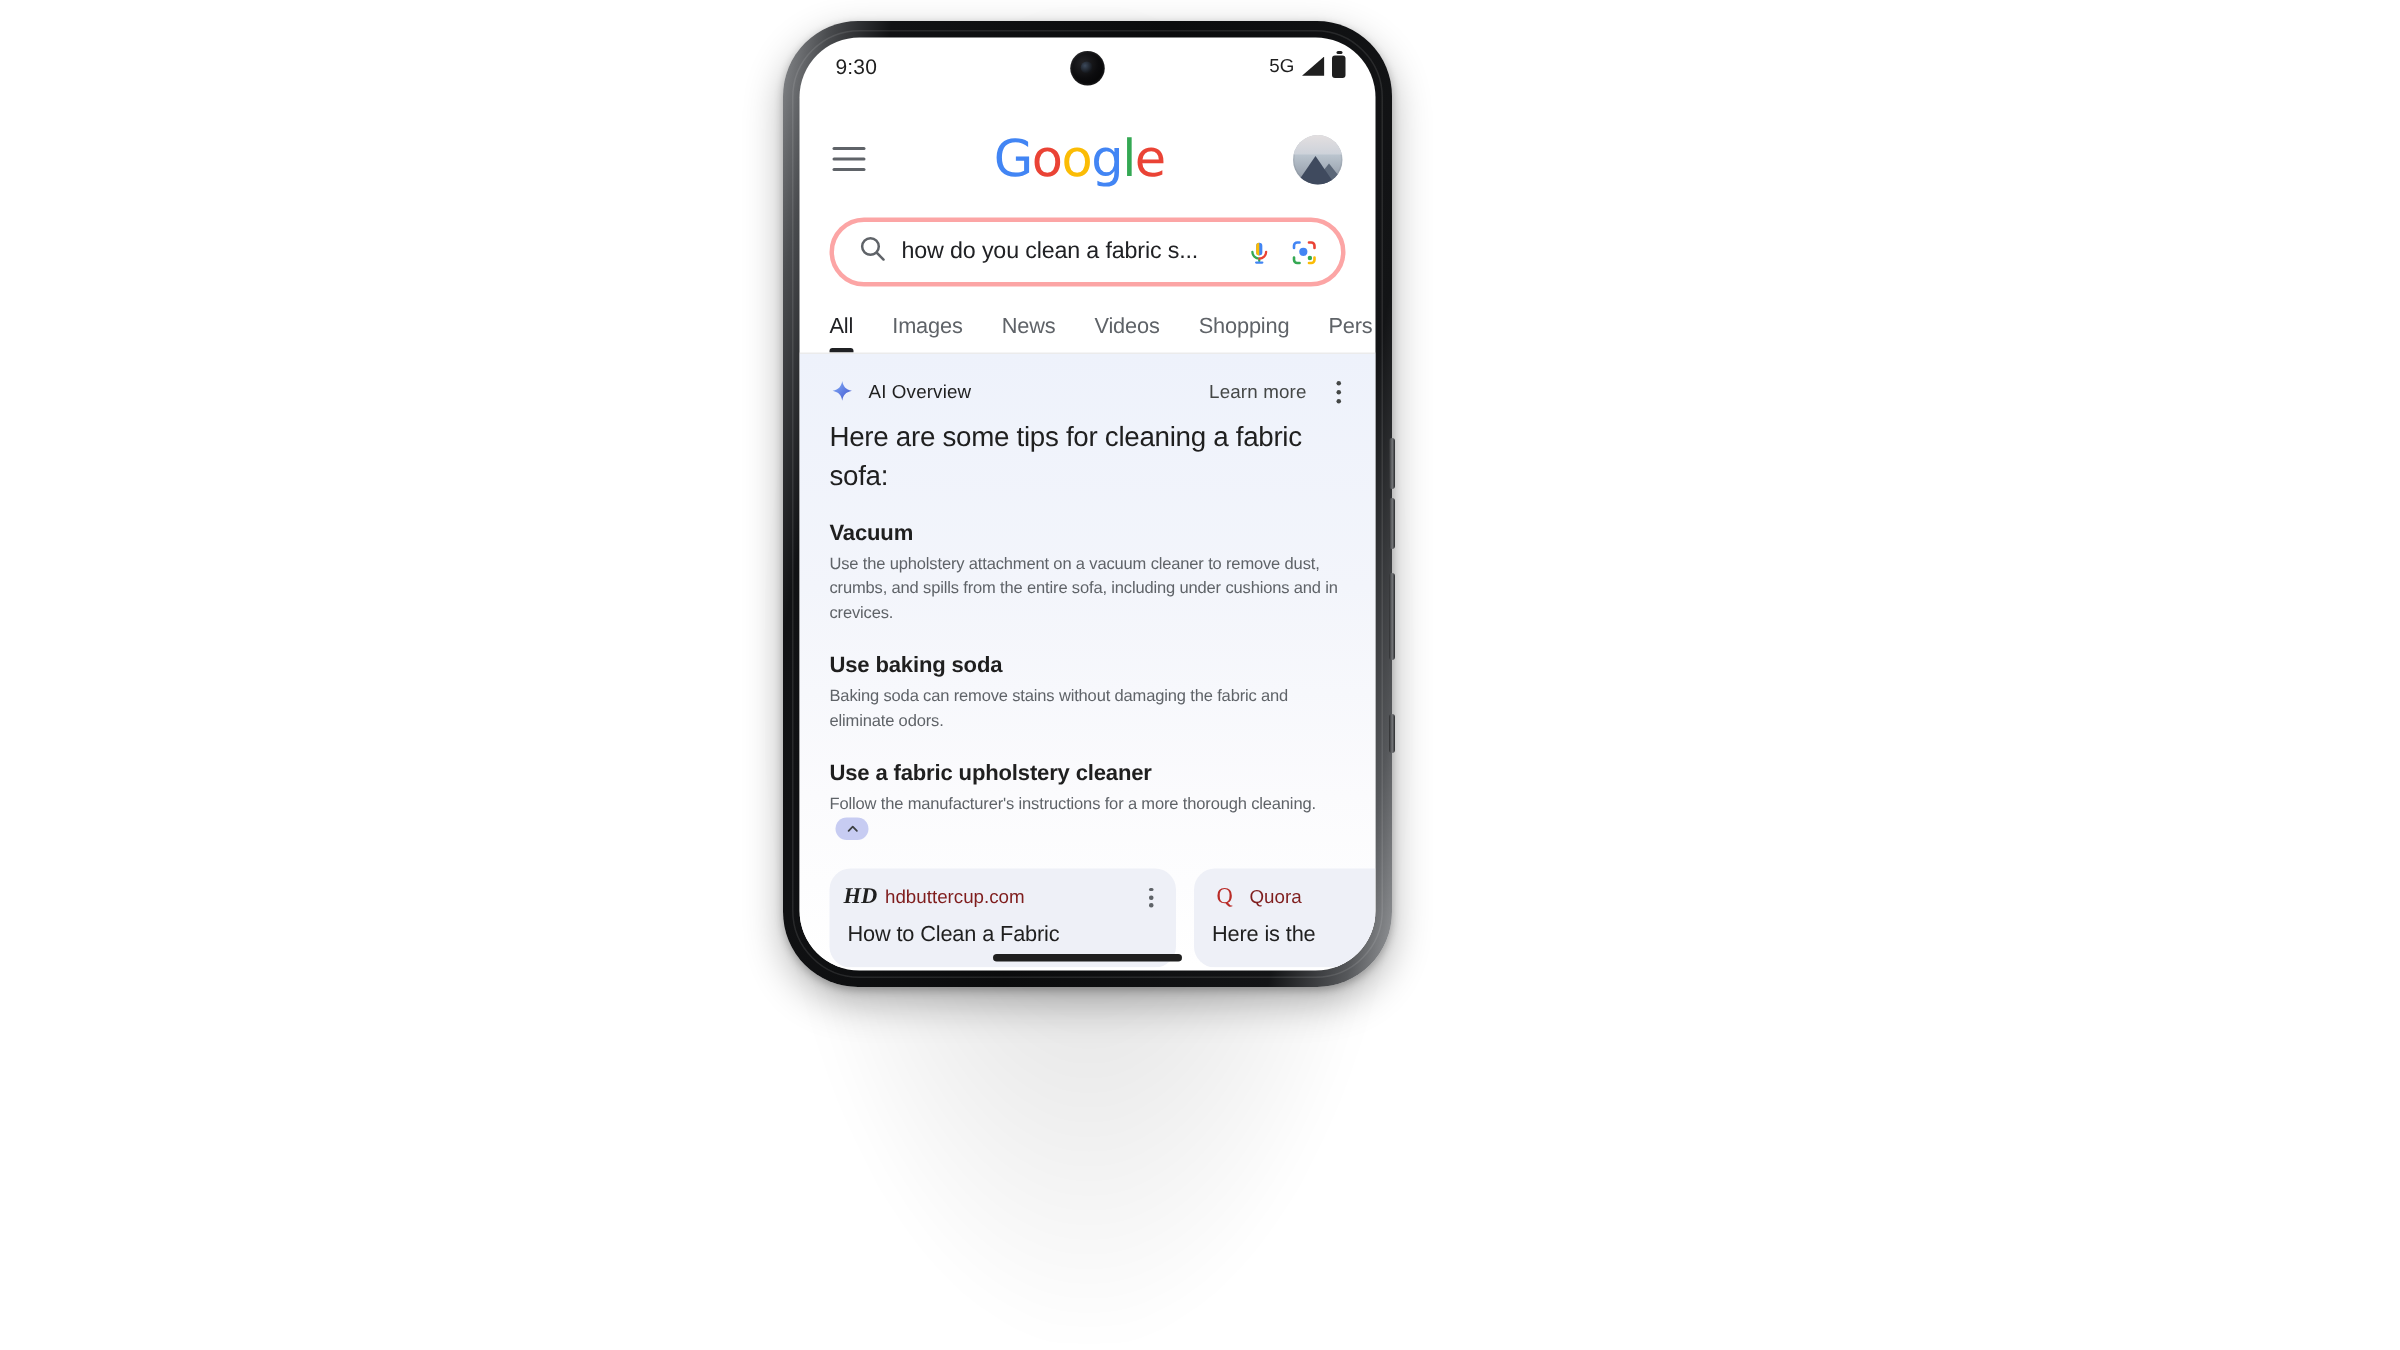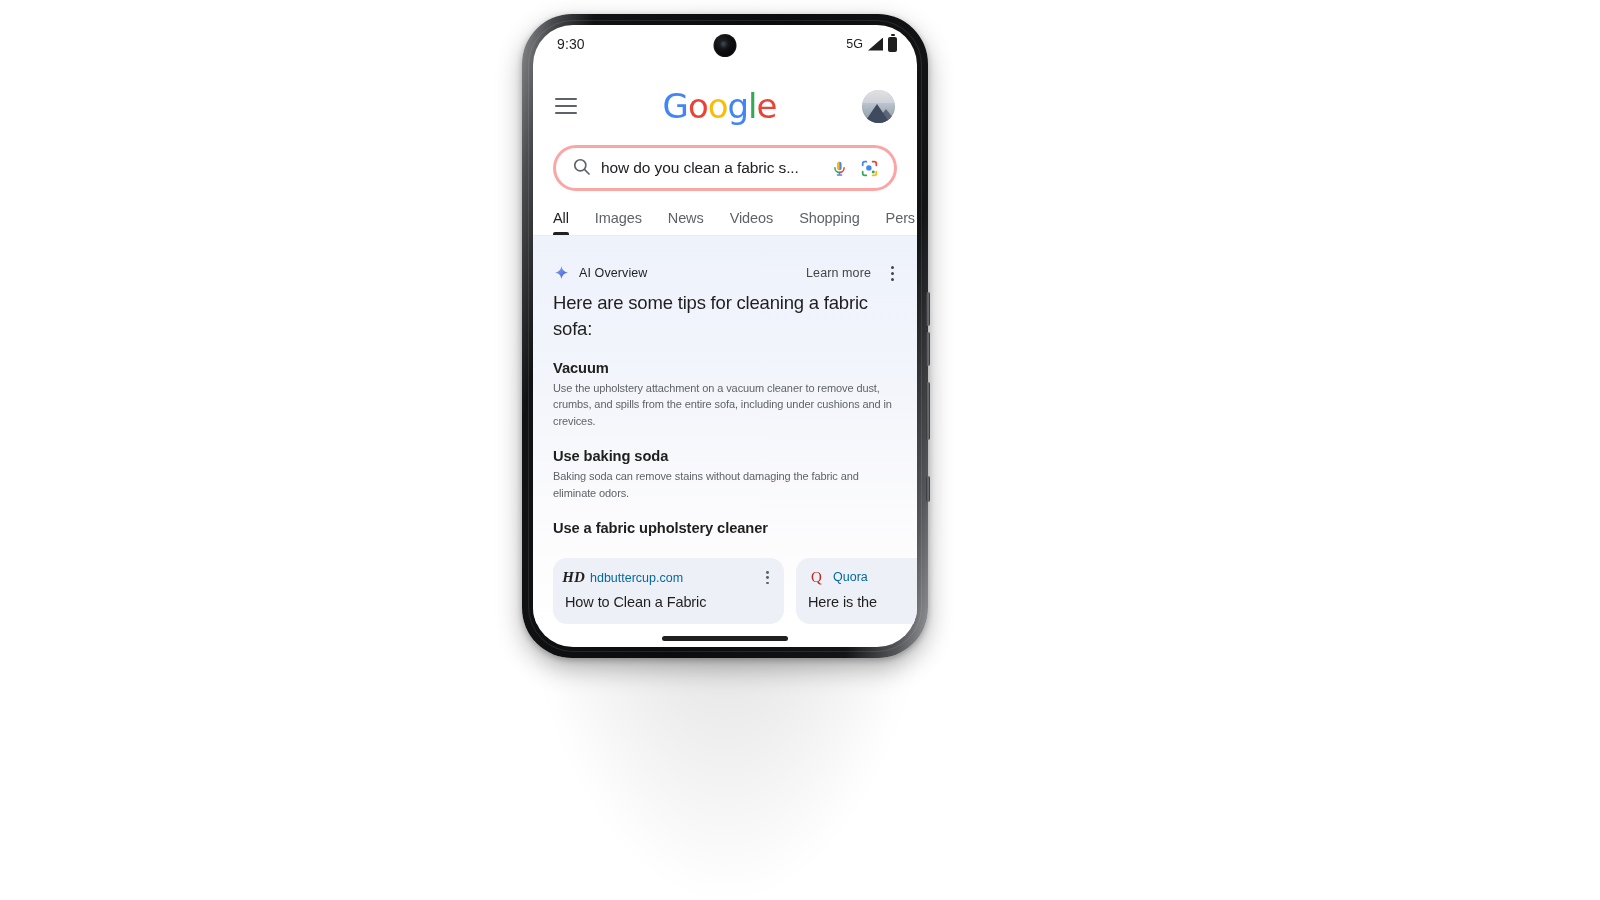--- a/index.html
+++ b/index.html
@@ -253,21 +253,21 @@
   .tabs-divider {
     height: 1px;
     background: #ebebeb;
     margin: 0;
   }
 
   
   .ai-panel {
     position: relative;
     background: linear-gradient(180deg, #eef2fb 0%, #f3f5fb 38%, #fbfbfd 72%, #ffffff 100%);
-    padding: 24px 0 0 0;
+    padding: 12px 0 0 0;
     flex: 1 1 auto;
     overflow: hidden;
   }
   .ai-head {
     display: flex;
     align-items: center;
     padding: 0 20px;
     height: 26px;
   }
   .ai-spark {
@@ -378,21 +378,21 @@
   }
   .site-ico.quora {
     color: #b92b27;
     font-style: normal;
     font-size: 15px;
     font-family: "Liberation Serif", serif;
     font-weight: 400;
   }
   .site-name {
     font-size: 12.5px;
-    color: #0369a1;
+    color: #7f1d1d;
     white-space: nowrap;
     overflow: hidden;
     text-overflow: ellipsis;
   }
   .card-kebab {
     margin-left: auto;
     display: flex;
     flex-direction: column;
     gap: 2.5px;
     padding: 2px 3px;
@@ -543,20 +543,25 @@
           </div>
 
 
           <div class="sec">
             <div class="sec-h">Use baking soda</div>
             <div class="sec-p">Baking soda can remove stains without damaging the fabric and eliminate odors.</div>
           </div>
 
           <div class="sec">
             <div class="sec-h">Use a fabric upholstery cleaner</div>
+            <div class="sec-p"><span>Follow the manufacturer's instructions for a more thorough cleaning.</span><span class="collapse-pill">
+                  <svg width="11" height="11" viewBox="0 0 24 24" fill="none" stroke="#3c4043" stroke-width="2.6" stroke-linecap="round" stroke-linejoin="round">
+                    <polyline points="6 15 12 9 18 15"></polyline>
+                  </svg>
+                </span></div>
           </div>
         </div>
 
         <div class="cards">
           <div class="card">
             <div class="card-top">
               <span class="site-ico">HD</span>
               <span class="site-name">hdbuttercup.com</span>
               <span class="card-kebab">
                   <i></i>

